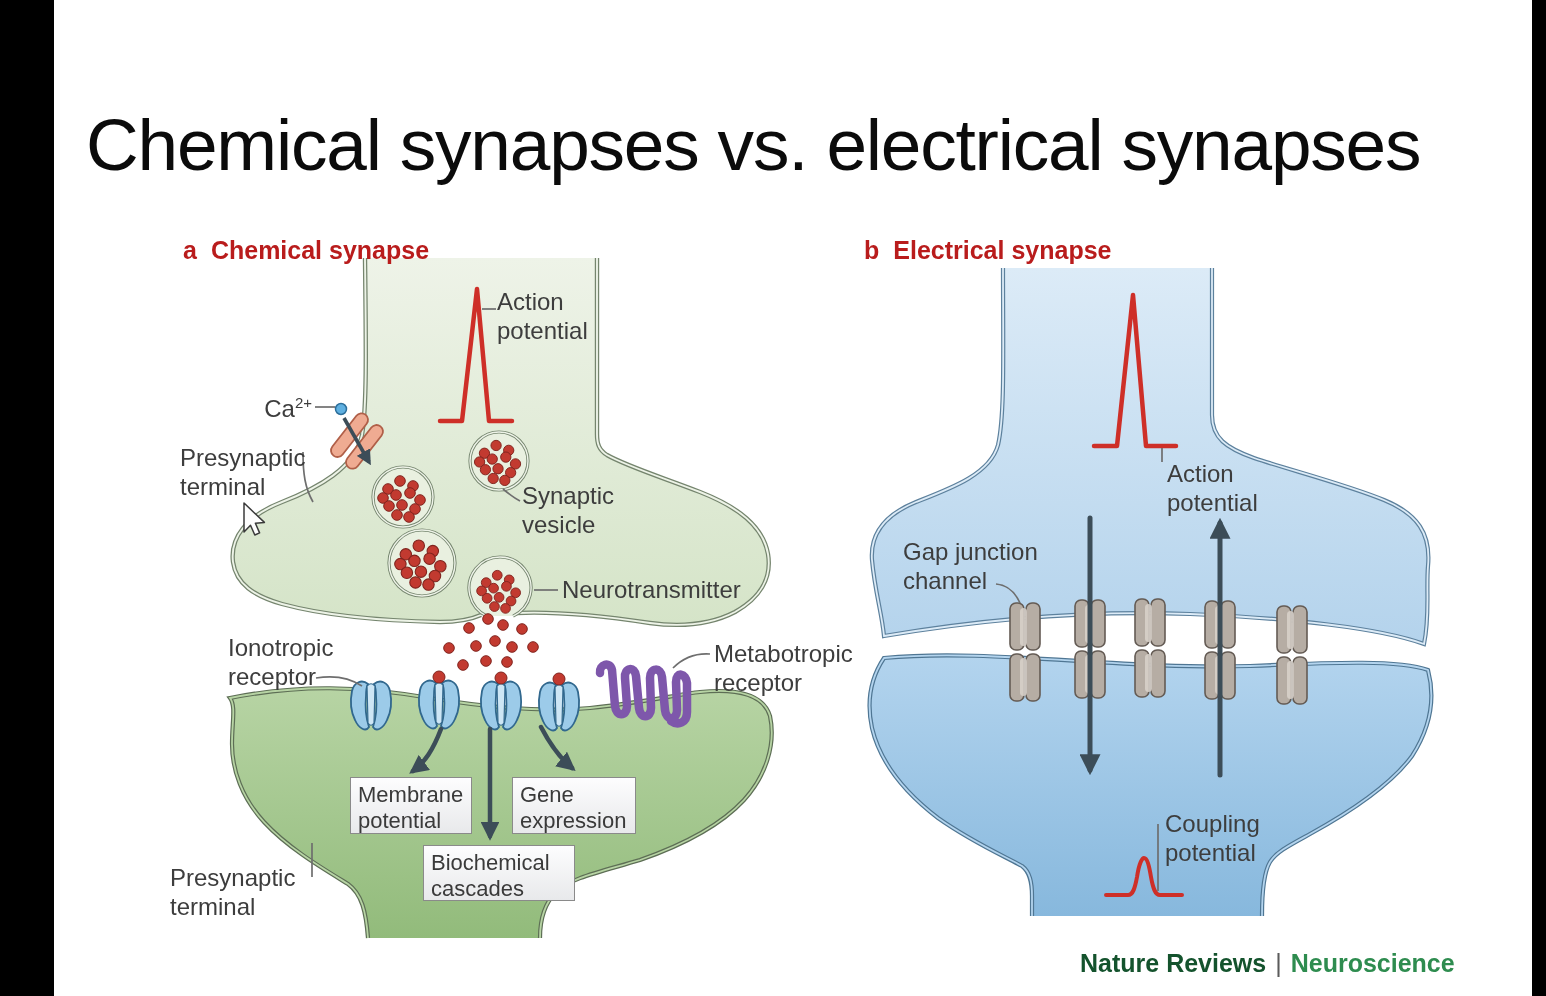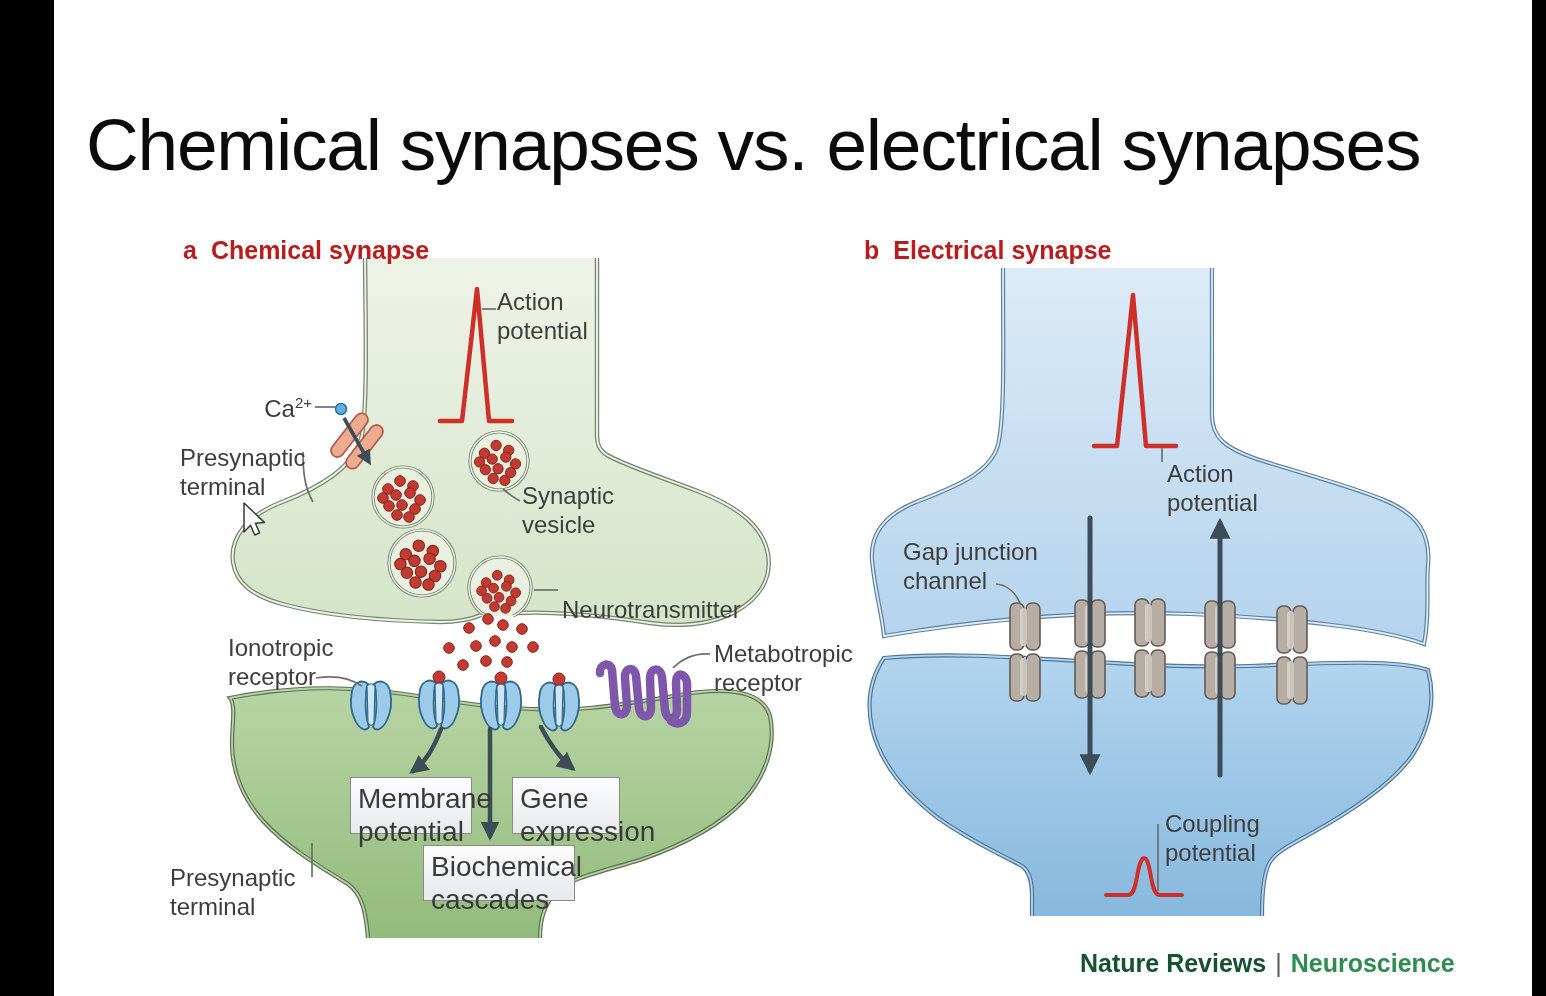--- a/index.html
+++ b/index.html
@@ -19,21 +19,21 @@
   }
   .panel-head .idx{margin-right:14px;}
   .lbl{
     position:absolute;font-size:24px;color:#3d3d3d;line-height:1.2;
   }
   .nowrap{white-space:nowrap;}
   .ca-lbl sup{font-size:15px;}
   .figbox{
     position:absolute;box-sizing:border-box;border:1.5px solid #8a8a8a;
     background:linear-gradient(180deg,#fdfdfe 0%,#e8e9eb 100%);
-    color:#3a3a3a;font-size:28px;line-height:1.18;padding:4px 5px 2px 7px;
+    color:#3a3a3a;font-size:22px;line-height:1.18;padding:4px 5px 2px 7px;
   }
   .footer{
     position:absolute;left:1080px;top:949px;font-size:25px;white-space:nowrap;
   }
   .footer .journal{font-weight:bold;color:#14532d;}
   .footer .sep{color:#5b5b5b;font-weight:400;padding:0 9px;}
   .footer .section{font-weight:bold;color:#2e8c4f;}
   svg.art{position:absolute;left:0;top:0;pointer-events:none;}
 </style>
 </head>
@@ -246,30 +246,30 @@
 </div>
 
 <div class="lbl" style="left:497px;top:288px;width:112px;">Action potential</div>
 
 <div class="lbl ca-lbl nowrap" style="left:246px;top:394px;width:66px;text-align:right;"><span>Ca</span><sup>2+</sup></div>
 
 <div class="lbl" style="left:180px;top:444px;width:132px;">Presynaptic terminal</div>
 
 <div class="lbl" style="left:522px;top:482px;width:104px;">Synaptic vesicle</div>
 
-<div class="lbl nowrap" style="left:562px;top:576px;margin-top:20px;">Neurotransmitter</div>
+<div class="lbl nowrap" style="left:562px;top:576px;">Neurotransmitter</div>
 
 <div class="lbl" style="left:228px;top:634px;width:120px;">Ionotropic receptor</div>
 
 <div class="lbl" style="left:714px;top:640px;width:156px;">Metabotropic receptor</div>
 
 <div class="lbl" style="left:170px;top:864px;width:146px;">Presynaptic terminal</div>
 
 <div class="figbox" style="left:350px;top:777px;width:122px;height:57px;">Membrane potential</div>
-<div class="figbox" style="left:512px;top:777px;width:108px;height:57px;">Gene expression</div>
+<div class="figbox" style="left:512px;top:777px;width:124px;height:57px;">Gene expression</div>
 <div class="figbox" style="left:423px;top:845px;width:152px;height:56px;">Biochemical cascades</div>
 
 <div class="lbl" style="left:1167px;top:460px;width:112px;">Action potential</div>
 
 <div class="lbl" style="left:903px;top:538px;width:146px;">Gap junction channel</div>
 
 <div class="lbl" style="left:1165px;top:810px;width:112px;">Coupling potential</div>
 
 <div class="footer">
   <span class="journal">Nature Reviews</span><span class="sep">|</span><span class="section">Neuroscience</span>

